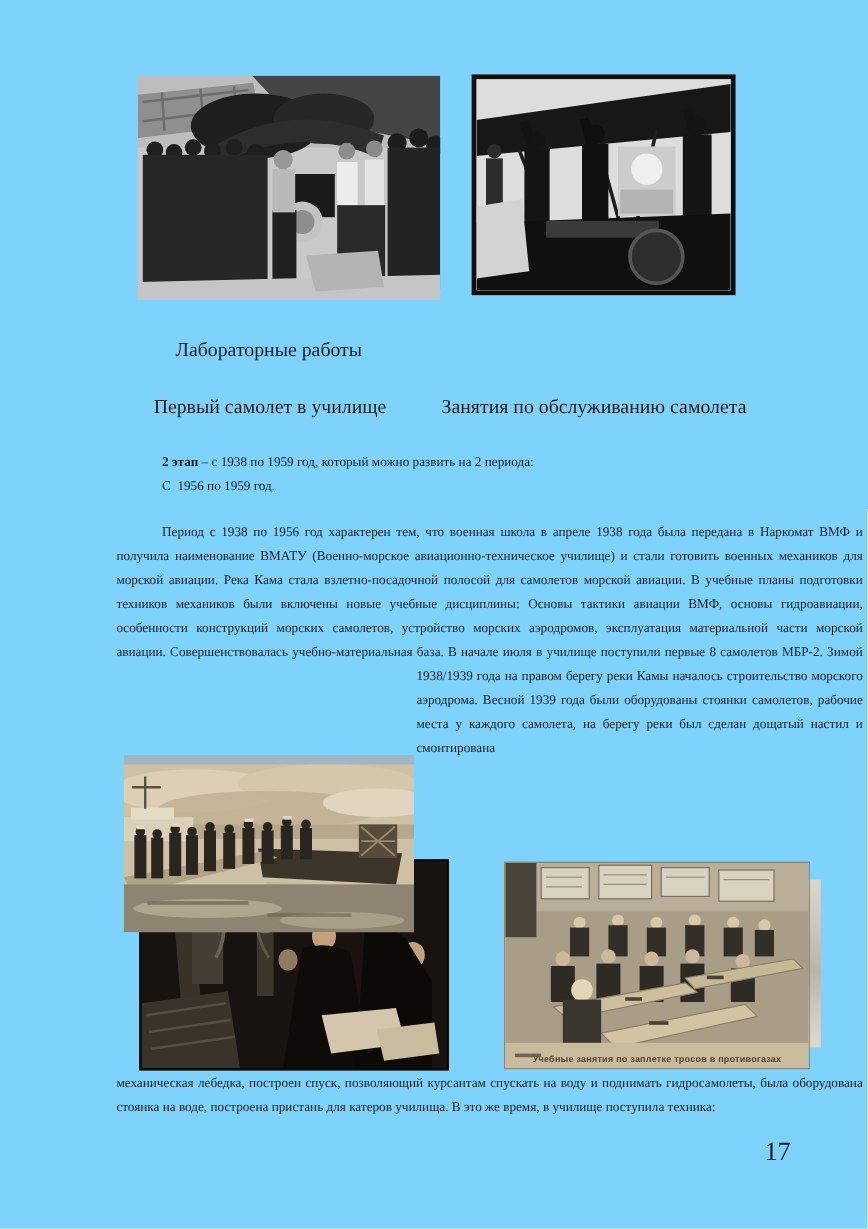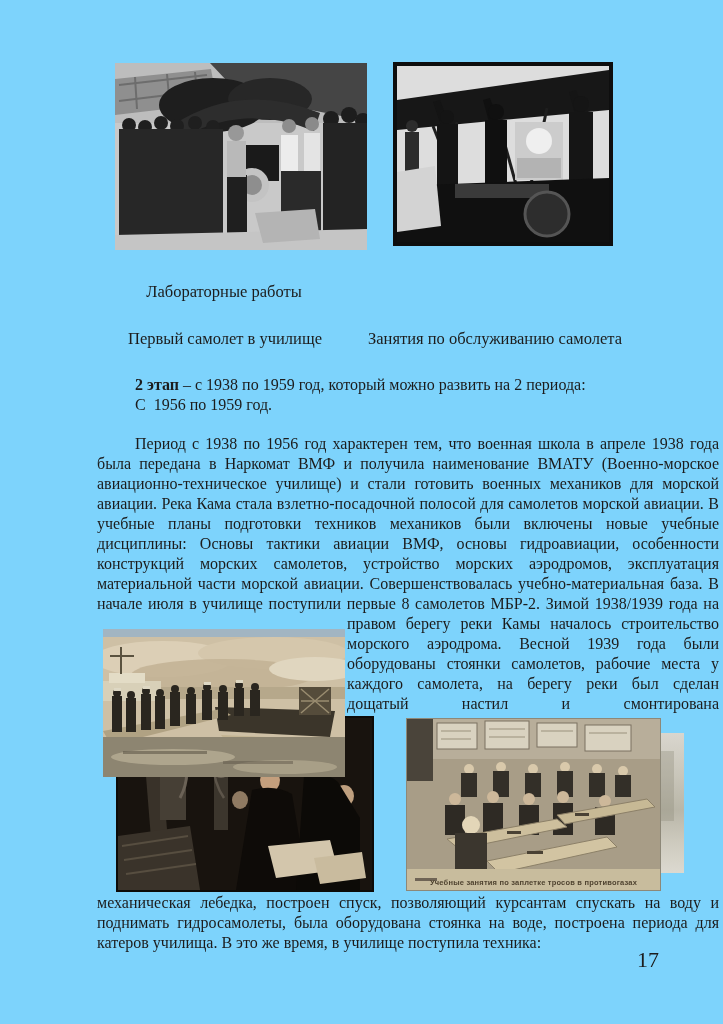--- a/index.html
+++ b/index.html
@@ -7,37 +7,37 @@
     position:relative;width:723px;height:1024px;background:#7dd3fc;
     font-family:"Liberation Serif", serif;color:#1c1c1c;overflow:hidden;
   }
   
   .photo{position:absolute;overflow:hidden;}
   .photo svg{display:block;}
   .photo-a{left:115px;top:63px;width:252px;height:187px;}
   .photo-b{left:393px;top:62px;width:220px;height:184px;border:4px solid #0e0e0e;box-sizing:border-box;background:#dedede;}
   .photo-dock{left:103px;top:629px;width:242px;height:148px;z-index:4;}
   .photo-workshop{left:116px;top:716px;width:258px;height:176px;border:2px solid #0c0a08;box-sizing:border-box;background:#18130e;z-index:3;}
-  .photo-classroom{left:407px;top:719px;width:253px;height:171px;z-index:4;box-shadow:0 0 0 1px #8d8878;}
+  .photo-classroom{left:421px;top:719px;width:253px;height:171px;z-index:4;box-shadow:0 0 0 1px #8d8878;}
   .photo-strip{left:654px;top:733px;width:30px;height:140px;z-index:2;
     background:linear-gradient(180deg,#d9d6ce 0%,#c9c6ba 30%,#b9b6a8 55%,#cfccc0 80%,#dcd9d0 100%);}
   .photo-strip .smudge{position:absolute;left:4px;top:18px;width:16px;height:70px;background:#8f8c7c;opacity:.35;}
   .classroom-caption{
     position:absolute;left:0;bottom:3px;width:100%;text-align:center;
     font-family:"Liberation Sans", sans-serif;font-size:7.5px;font-weight:bold;
     color:#4f4330;letter-spacing:.2px;
   }
   
   .cap{position:absolute;height:20px;line-height:20px;font-size:16.5px;text-align:center;}
   .cap-r1l{left:104px;top:282px;width:240px;}
   .cap-r1r{left:378px;top:282px;width:264px;}
   .cap-r2l{left:105px;top:329px;width:240px;}
   .cap-r2r{left:363px;top:329px;width:264px;}
   
-  .textblock{position:absolute;font-size:16px;line-height:20px;}
+  .textblock{position:absolute;font-size:11px;line-height:20px;}
   .stage{left:97px;top:375px;width:622px;}
   .stage .line{text-indent:38px;white-space:pre-wrap;}
   .stage .b{font-weight:bold;}
   .para-main{left:97px;top:434px;width:622px;text-align:justify;text-align-last:justify;text-indent:38px;}
   .wrap-spacer{float:left;clear:left;width:250px;height:110px;}
   .para-bottom{left:97px;top:893px;width:622px;text-align:justify;}
   .pagenum{left:630px;top:950px;width:36px;text-align:center;font-size:22px;line-height:20px;}
 </style>
 </head>
 <body>
@@ -284,17 +284,17 @@
       <rect x="0" y="150" width="253" height="21" fill="#c8bc9d"></rect>
       <rect x="8" y="159" width="22" height="3" fill="#6f6455"></rect>
     </svg>
     <div class="classroom-caption">Учебные занятия по заплетке тросов в противогазах</div>
   </div>
 
   <div class="photo photo-strip">
     <div class="smudge"></div>
   </div>
 
-  <div class="textblock para-bottom">механическая лебедка, построен спуск, позволяющий курсантам спускать на воду и поднимать гидросамолеты, была оборудована стоянка на воде, построена периода для катеров училища. В это же время, в училище поступила техника:</div>
+  <div class="textblock para-bottom">механическая лебедка, построен спуск, позволяющий курсантам спускать на воду и поднимать гидросамолеты, была оборудована стоянка на воде, построена пристань для катеров училища. В это же время, в училище поступила техника:</div>
 
   <div class="textblock pagenum">17</div>
 
 </div>
 
 </body></html>

